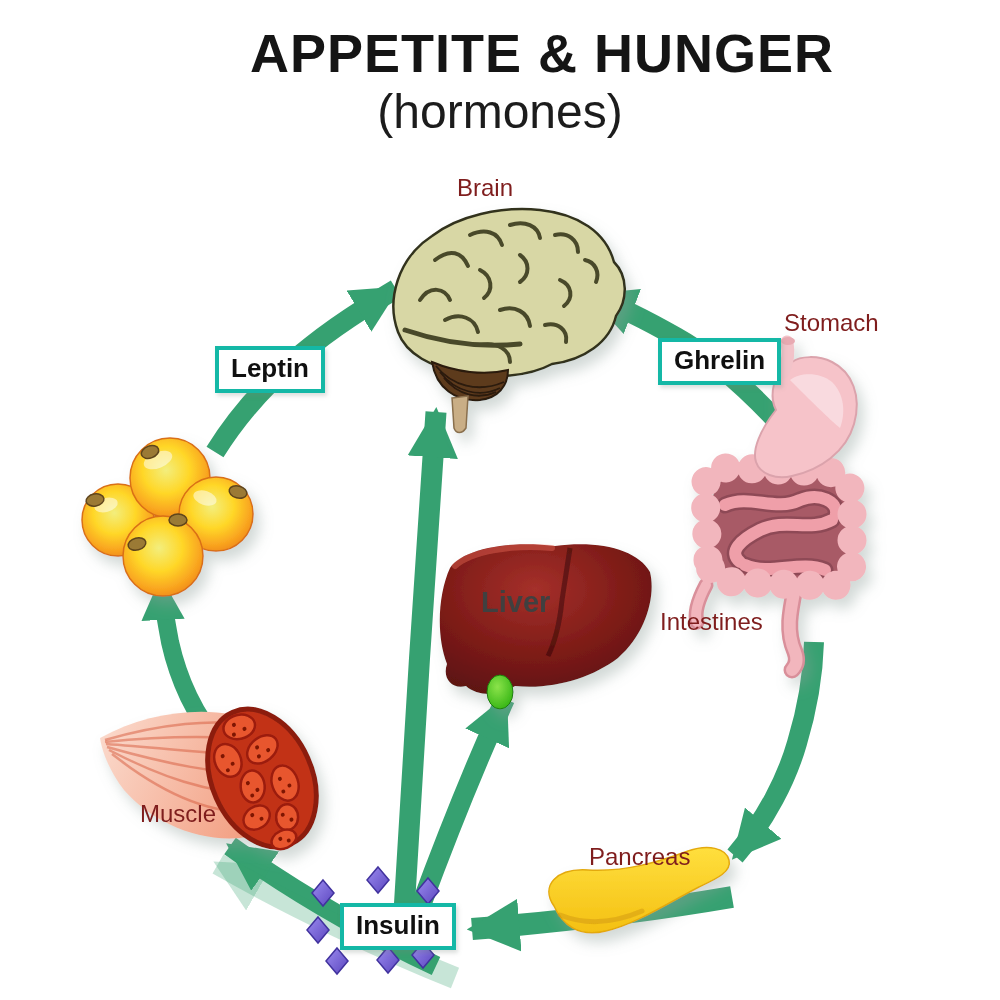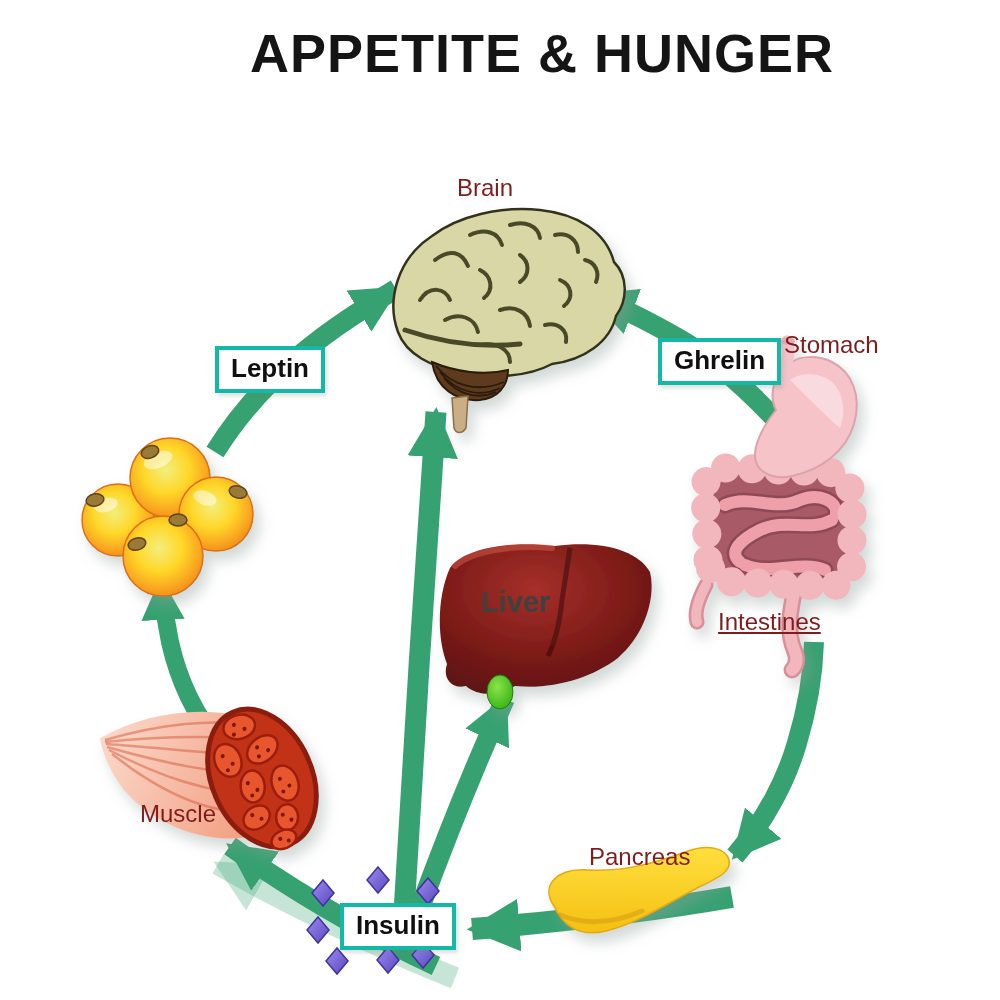--- a/index.html
+++ b/index.html
@@ -214,24 +214,25 @@
     <path d="M 378,867 L 389,880 L 378,893 L 367,880 Z"></path>
     <path d="M 428,878 L 439,891 L 428,904 L 417,891 Z"></path>
     <path d="M 318,917 L 329,930 L 318,943 L 307,930 Z"></path>
     <path d="M 337,948 L 348,961 L 337,974 L 326,961 Z"></path>
     <path d="M 388,947 L 399,960 L 388,973 L 377,960 Z"></path>
     <path d="M 423,942 L 434,955 L 423,968 L 412,955 Z"></path>
   </g>
 </svg>
 
 <div class="title">APPETITE &amp; HUNGER</div>
+<div class="subtitle">(hormones)</div>
 
 <div class="organ-label" style="left:457px;top:176px;">Brain</div>
-<div class="organ-label" style="left:784px;top:311px;margin-top:22px;">Stomach</div>
-<div class="organ-label" style="left:718px;top:610px;text-decoration:underline;">Intestines</div>
+<div class="organ-label" style="left:784px;top:311px;">Stomach</div>
+<div class="organ-label" style="left:660px;top:610px;">Intestines</div>
 <div class="organ-label" style="left:140px;top:802px;">Muscle</div>
 <div class="organ-label" style="left:589px;top:845px;">Pancreas</div>
 <div class="liver-label" style="left:481px;top:586px;">Liver</div>
 
 <div class="hormone" style="left:215px;top:346px;">Leptin</div>
 <div class="hormone" style="left:658px;top:338px;">Ghrelin</div>
 <div class="hormone" style="left:340px;top:903px;">Insulin</div>
 
 </div>
 

